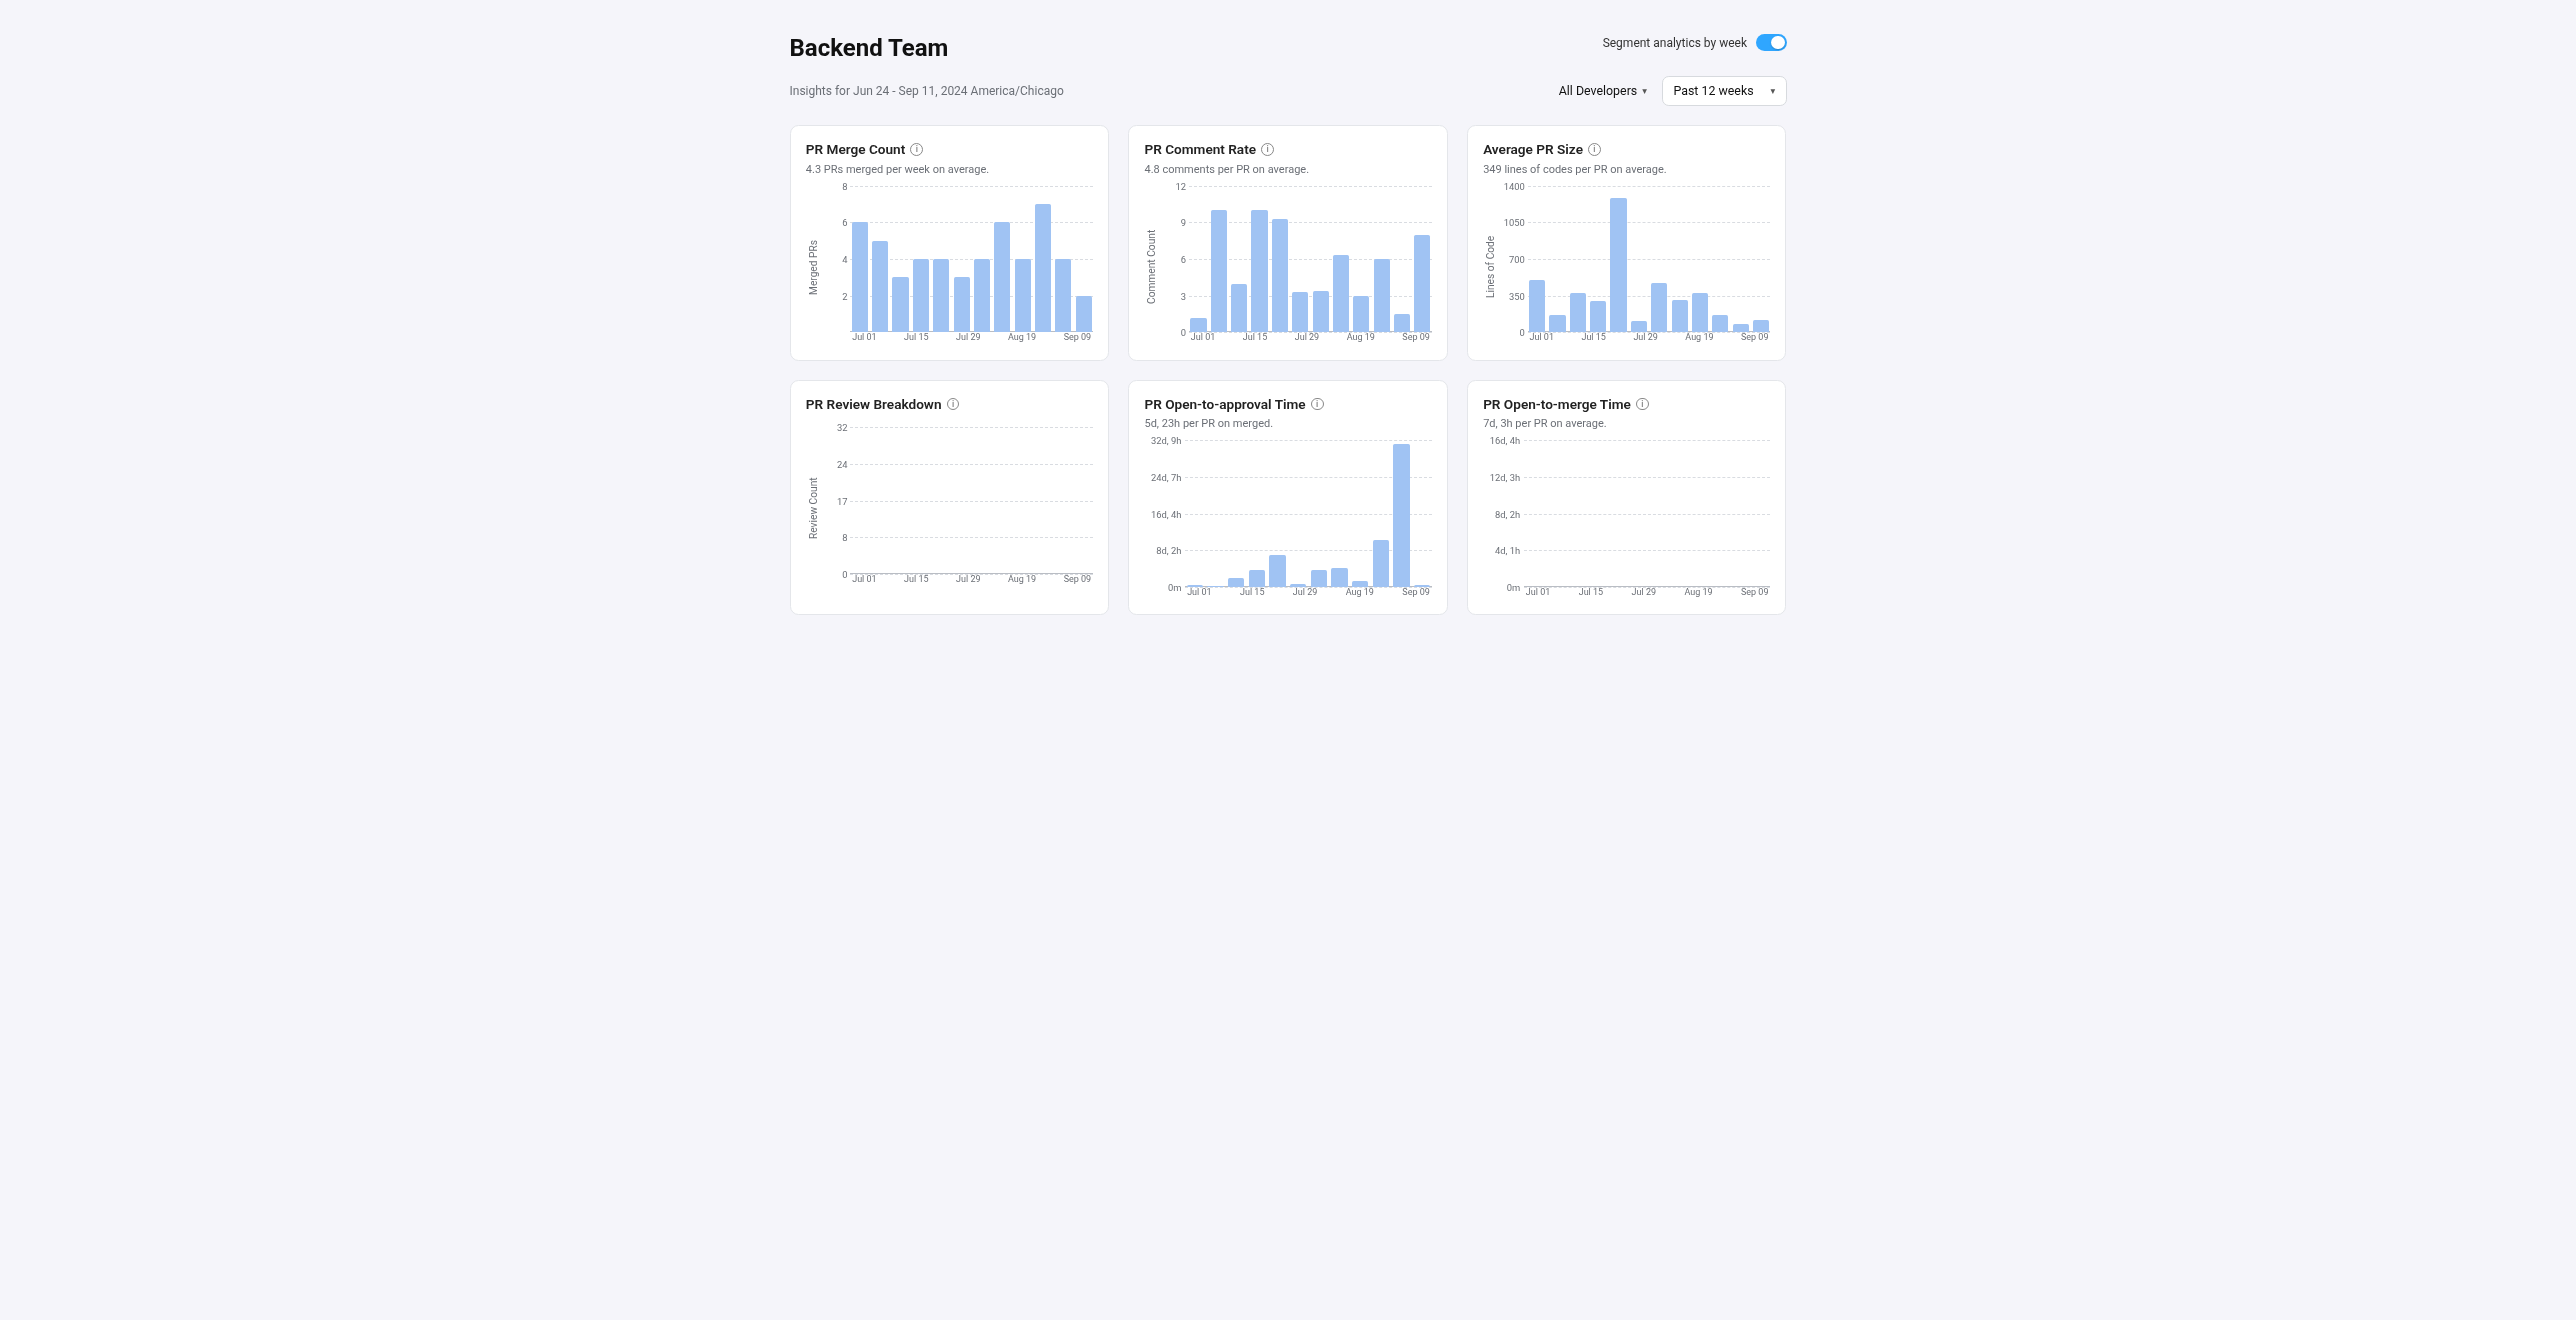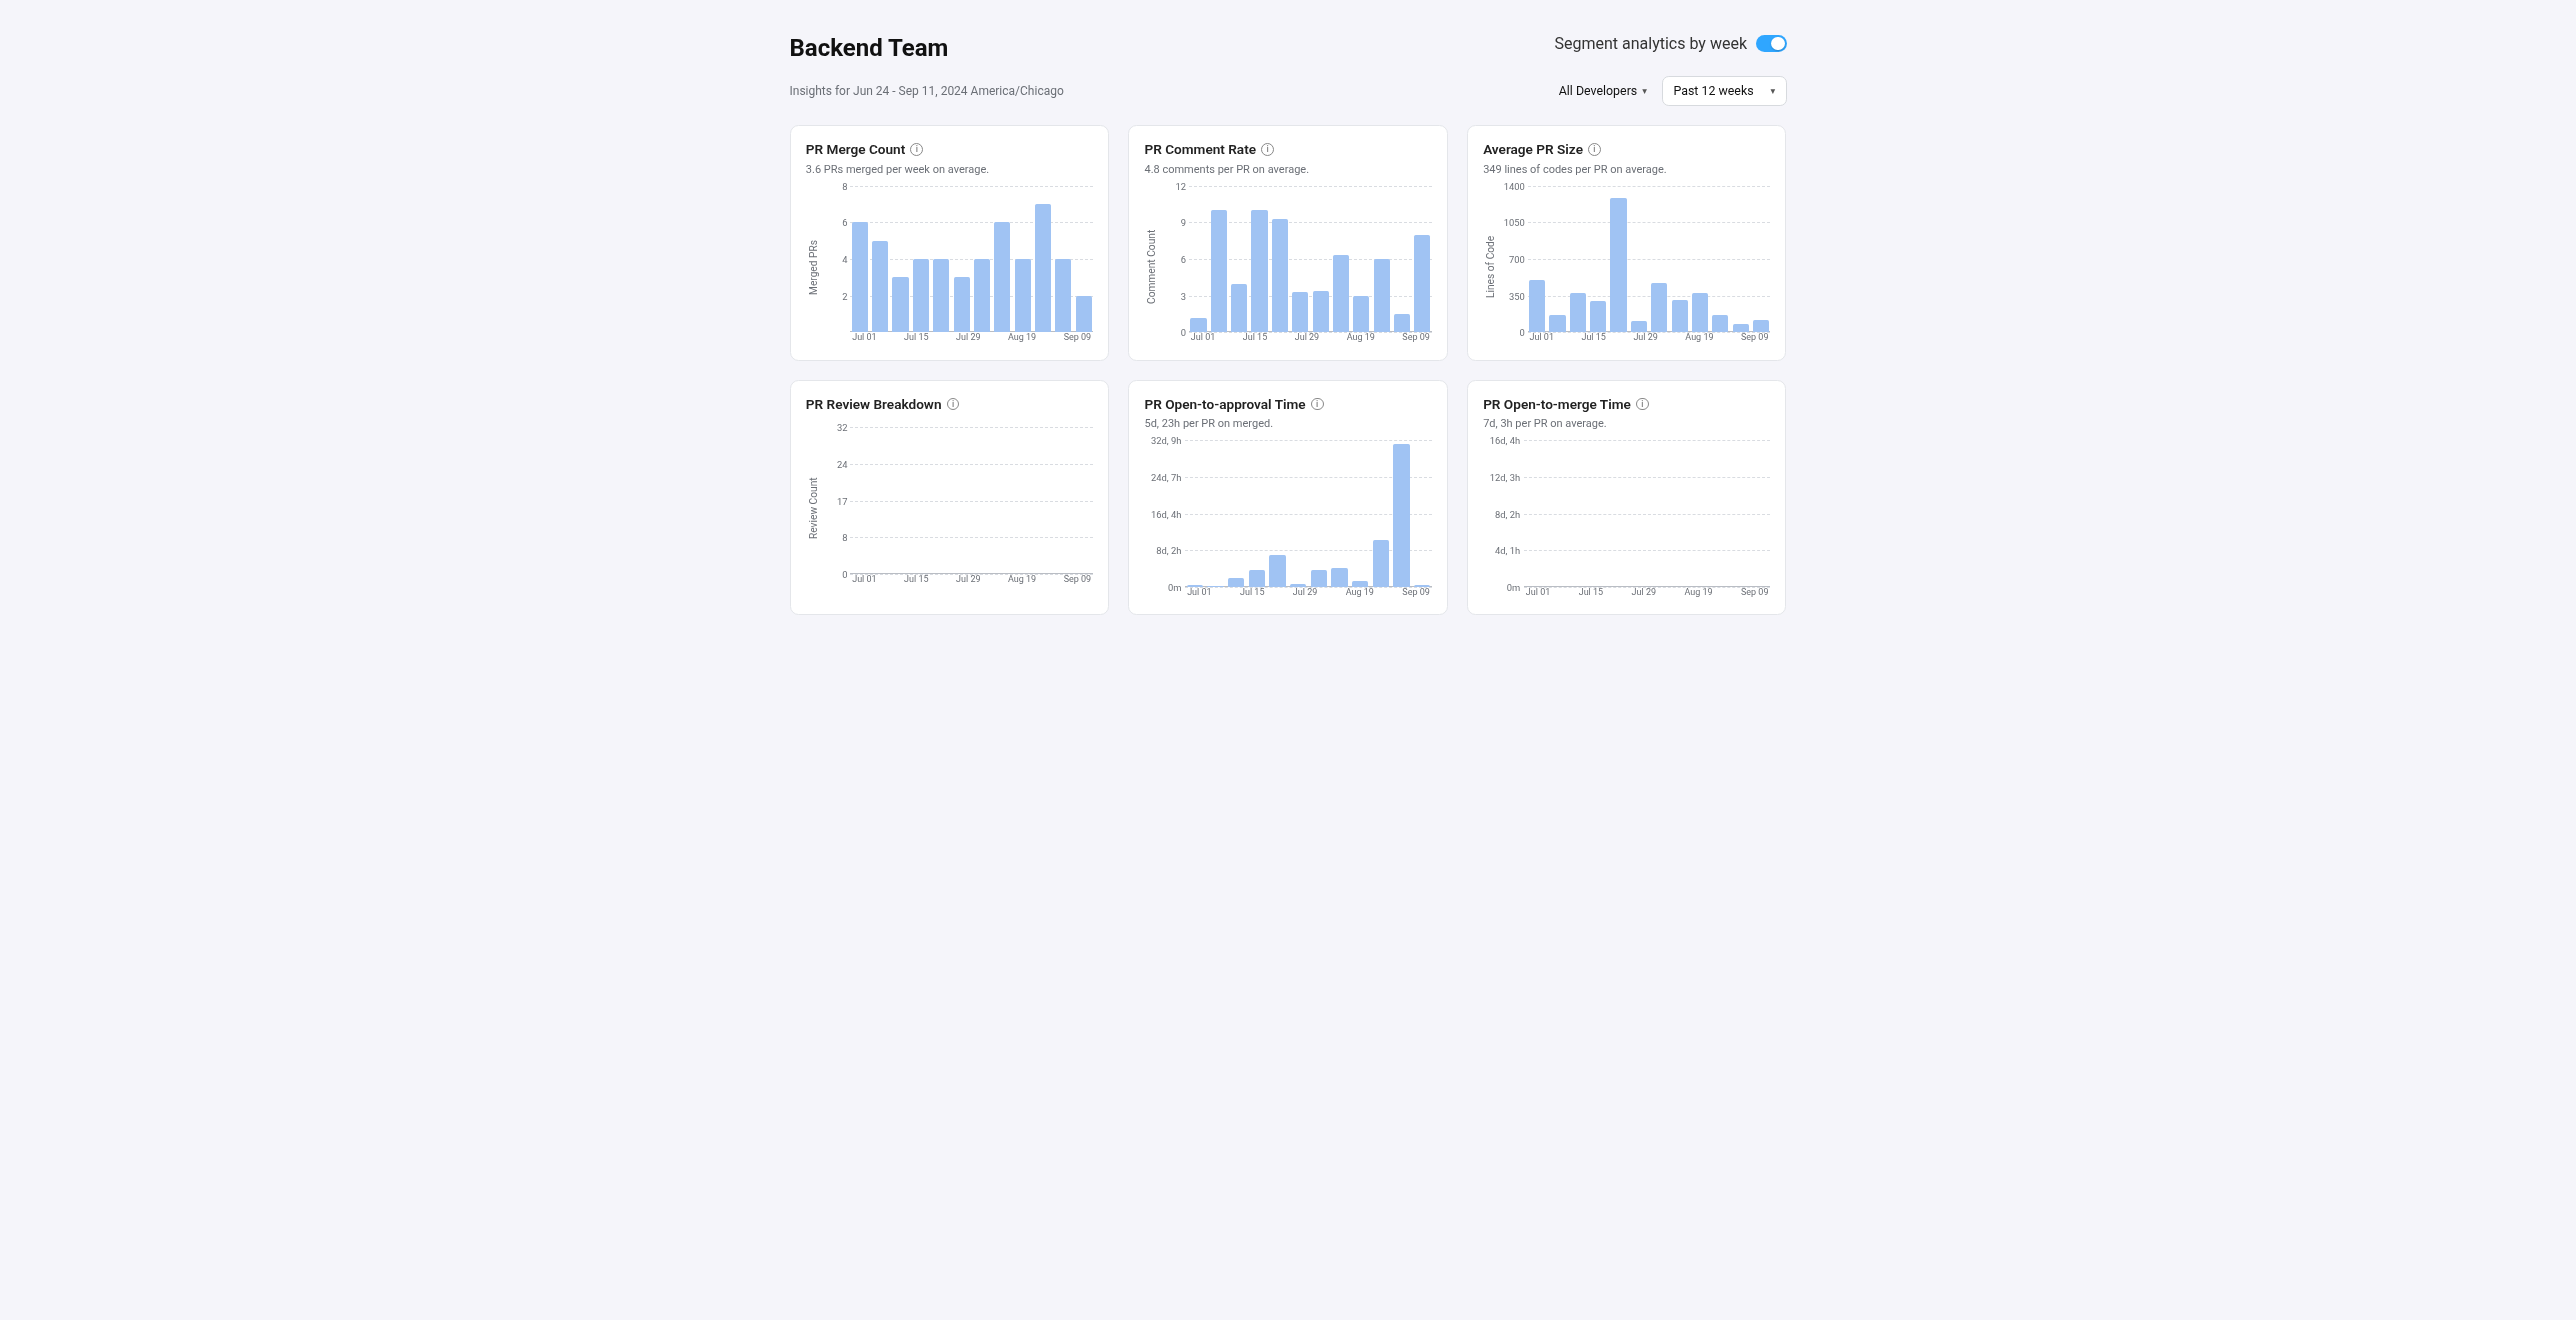--- a/index.html
+++ b/index.html
@@ -13,21 +13,21 @@
     width: 997px;
     margin: 0 auto;
   }
   .header-row {
     display: flex;
     justify-content: space-between;
     align-items: flex-start;
     margin-bottom: 0;
   }
   .title { font-size: 24px; font-weight: 700; color: #111; }
-  .toggle-row { display: flex; align-items: center; gap: 8.5px; font-size: 16px; color: #333; text-align: right; }
+  .toggle-row { display: flex; align-items: center; gap: 8.5px; font-size: 12px; color: #333; text-align: right; }
   .toggle {
     width: 31px; height: 17px; border-radius: 851px; background: #2fa6ff;
     position: relative; cursor: pointer;
   }
   .toggle::after {
     content: ""; position: absolute; right: 1.7px; top: 1.7px;
     width: 13.6px; height: 13.6px; border-radius: 851px; background: #fff;
     box-shadow: 0 0.9px 1.7px rgba(0,0,0,.2);
   }
   .sub-row {
@@ -111,21 +111,21 @@
     </div>
   </div>
 
   <div class="grid">
 
     <div class="card">
       <div class="card-title">
         <span>PR Merge Count</span>
         <span class="info-icon">i</span>
       </div>
-      <div class="card-sub">3.6 PRs merged per week on average.</div>
+      <div class="card-sub">4.3 PRs merged per week on average.</div>
       <div class="chart">
         <div class="ylabel">Merged PRs</div>
         <div class="plot">
             <div class="gridlines">
               <div class="gl" style="top: 75%;"></div>
               <div class="gl" style="top: 50%;"></div>
               <div class="gl" style="top: 25%;"></div>
               <div class="gl" style="top: 0%;"></div>
             </div>
             <div class="ytick" style="top: calc(75% - 11.5px);">2</div>

